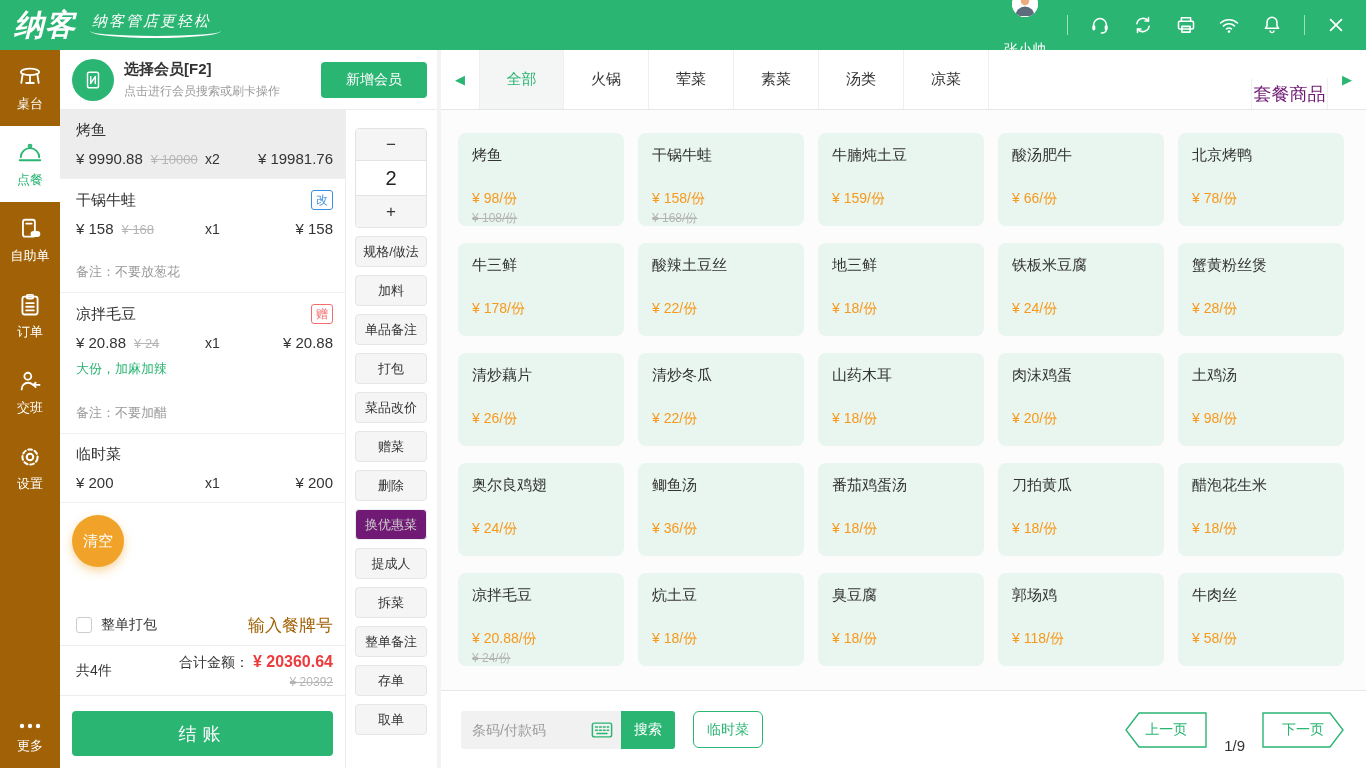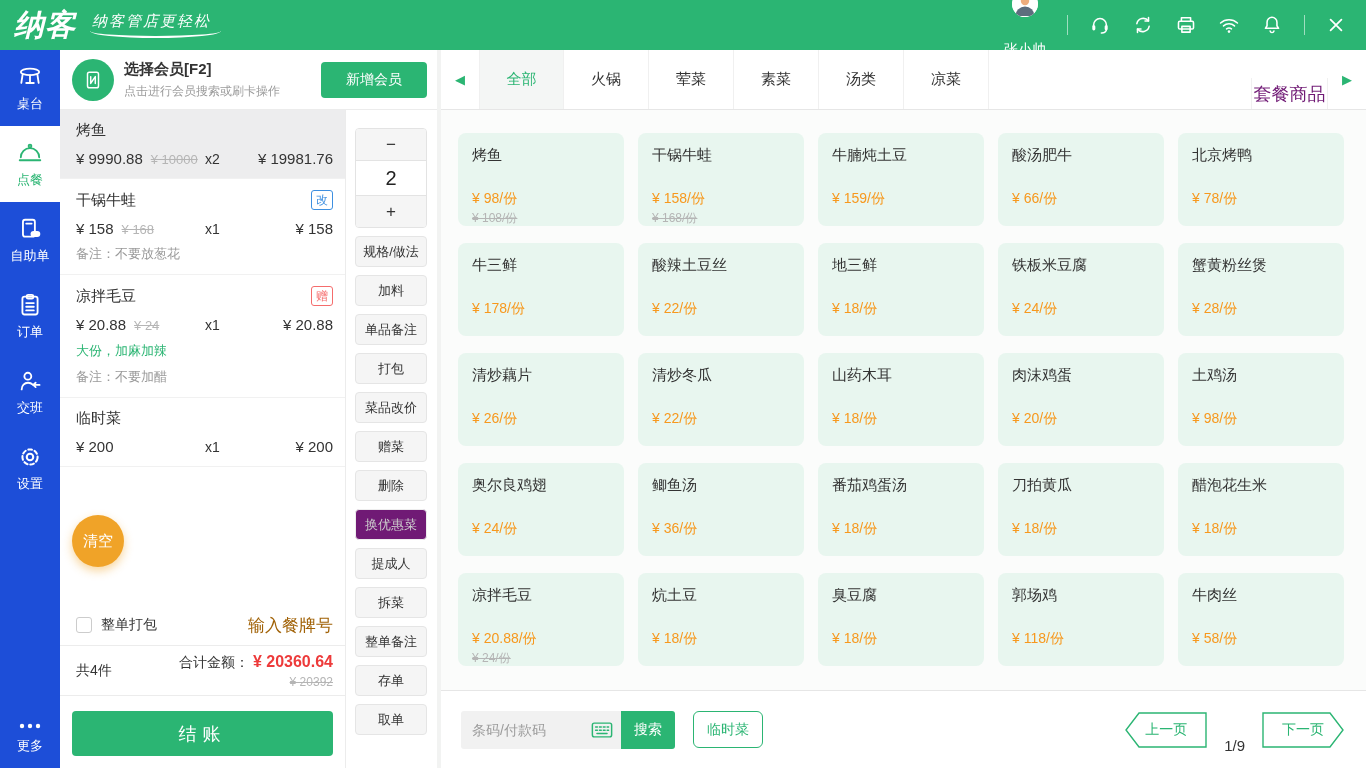--- a/index.html
+++ b/index.html
@@ -13,21 +13,21 @@
   .brand-slogan { font-size:15px; margin-left:16px; font-style:italic; position:relative; padding-bottom:7px; letter-spacing:2px; }
   .brand-slogan:after { content:""; position:absolute; left:-2px; right:-10px; bottom:0; height:12px; border-bottom:2px solid #fff; border-radius:50%; }
   .topbar-right { margin-left:auto; display:flex; align-items:center; gap:21px; padding-right:20px; }
   .tb-user { display:flex; align-items:center; gap:24px; font-size:14px;flex-direction:column; }
   .avatar { width:26px; height:26px; border-radius:50%; overflow:hidden; background:#fff; }
   .tb-divider { width:1px; height:20px; background:rgba(255,255,255,.55); }
   .tb-icon { display:flex; align-items:center; justify-content:center; }
   .tb-icon svg { display:block; }
 
   
-  .sidenav { position:absolute; top:50px; left:0; width:60px; bottom:0; background:#1d4ed8; display:flex; flex-direction:column; z-index:20; }
+  .sidenav { position:absolute; top:50px; left:0; width:60px; bottom:0; background:#a16207; display:flex; flex-direction:column; z-index:20; }
   .nav-item { height:76px; display:flex; flex-direction:column; align-items:center; justify-content:center; gap:5px; color:#fff; font-size:13px; cursor:pointer; }
   .nav-item svg { display:block; }
   .nav-item.active { background:#fff; color:#2bb573; }
   .nav-more { margin-top:auto; height:62px; }
 
   
   .panel { position:absolute; top:50px; left:60px; width:377px; bottom:0; background:#fff; display:flex; flex-direction:column; z-index:10; }
   .member-head { height:60px; border-bottom:1px solid #ececec; display:flex; align-items:center; padding:0 10px 0 12px; gap:10px; flex:none; }
   .member-icon { width:42px; height:42px; border-radius:50%; background:#2bb573; display:flex; align-items:center; justify-content:center; flex:none; }
   .member-title { font-size:15px; font-weight:bold; color:#333; }
@@ -43,21 +43,21 @@
   .or-name { font-size:15px; color:#333; }
   .badge { margin-left:auto; font-size:12px; line-height:1; padding:3px 4px; border-radius:3px; border:1px solid; background:#fff; cursor:pointer; }
   .b-blue { color:#3d8fe0; border-color:#3d8fe0; }
   .b-red  { color:#f56c6c; border-color:#f56c6c; cursor:default; }
   .or-line { display:flex; align-items:baseline; margin-top:10px; }
   .or-price { font-size:15px; color:#333; }
   .or-orig { font-size:13px; color:#b5b5b5; text-decoration:line-through; margin-left:8px; }
   .or-qty { margin-left:auto; font-size:14px; color:#333; width:42px; flex:none; }
   .or-total { width:86px; flex:none; text-align:right; font-size:15px; color:#333; }
   .or-spec { color:#2bb573; font-size:13px; margin-top:9px; }
-  .or-note { color:#9a9a9a; font-size:13px; margin-top:8px; }
+  .or-note { color:#9a9a9a; font-size:13px; margin-top:26px; }
   .clear-btn { position:absolute; left:12px; bottom:38px; width:52px; height:52px; border-radius:50%; background:#f0a328; color:#fff; font-size:15px; display:flex; align-items:center; justify-content:center; border:none; cursor:pointer; box-shadow:0 4px 10px rgba(240,163,40,.45); }
   .pack-row { height:40px; flex:none; display:flex; align-items:center; padding:0 12px 0 16px; }
   .checkbox { width:16px; height:16px; border:1px solid #ccc; border-radius:3px; background:#fff; cursor:pointer; flex:none; }
   .pack-label { font-size:14px; color:#333; margin-left:9px; }
   .card-no-link { margin-left:auto; color:#a16207; font-size:17px; cursor:pointer; text-decoration:none; }
   .totals { border-top:1px solid #ececec; flex:none; height:50px; display:flex; align-items:center; padding:0 12px 0 16px; }
   .total-count { font-size:14px; color:#333; }
   .total-right { margin-left:auto; text-align:right; }
   .total-line1 { font-size:14px; color:#333; }
   .total-amount { color:#ed3a3a; font-weight:bold; font-size:16px; margin-left:4px; }

